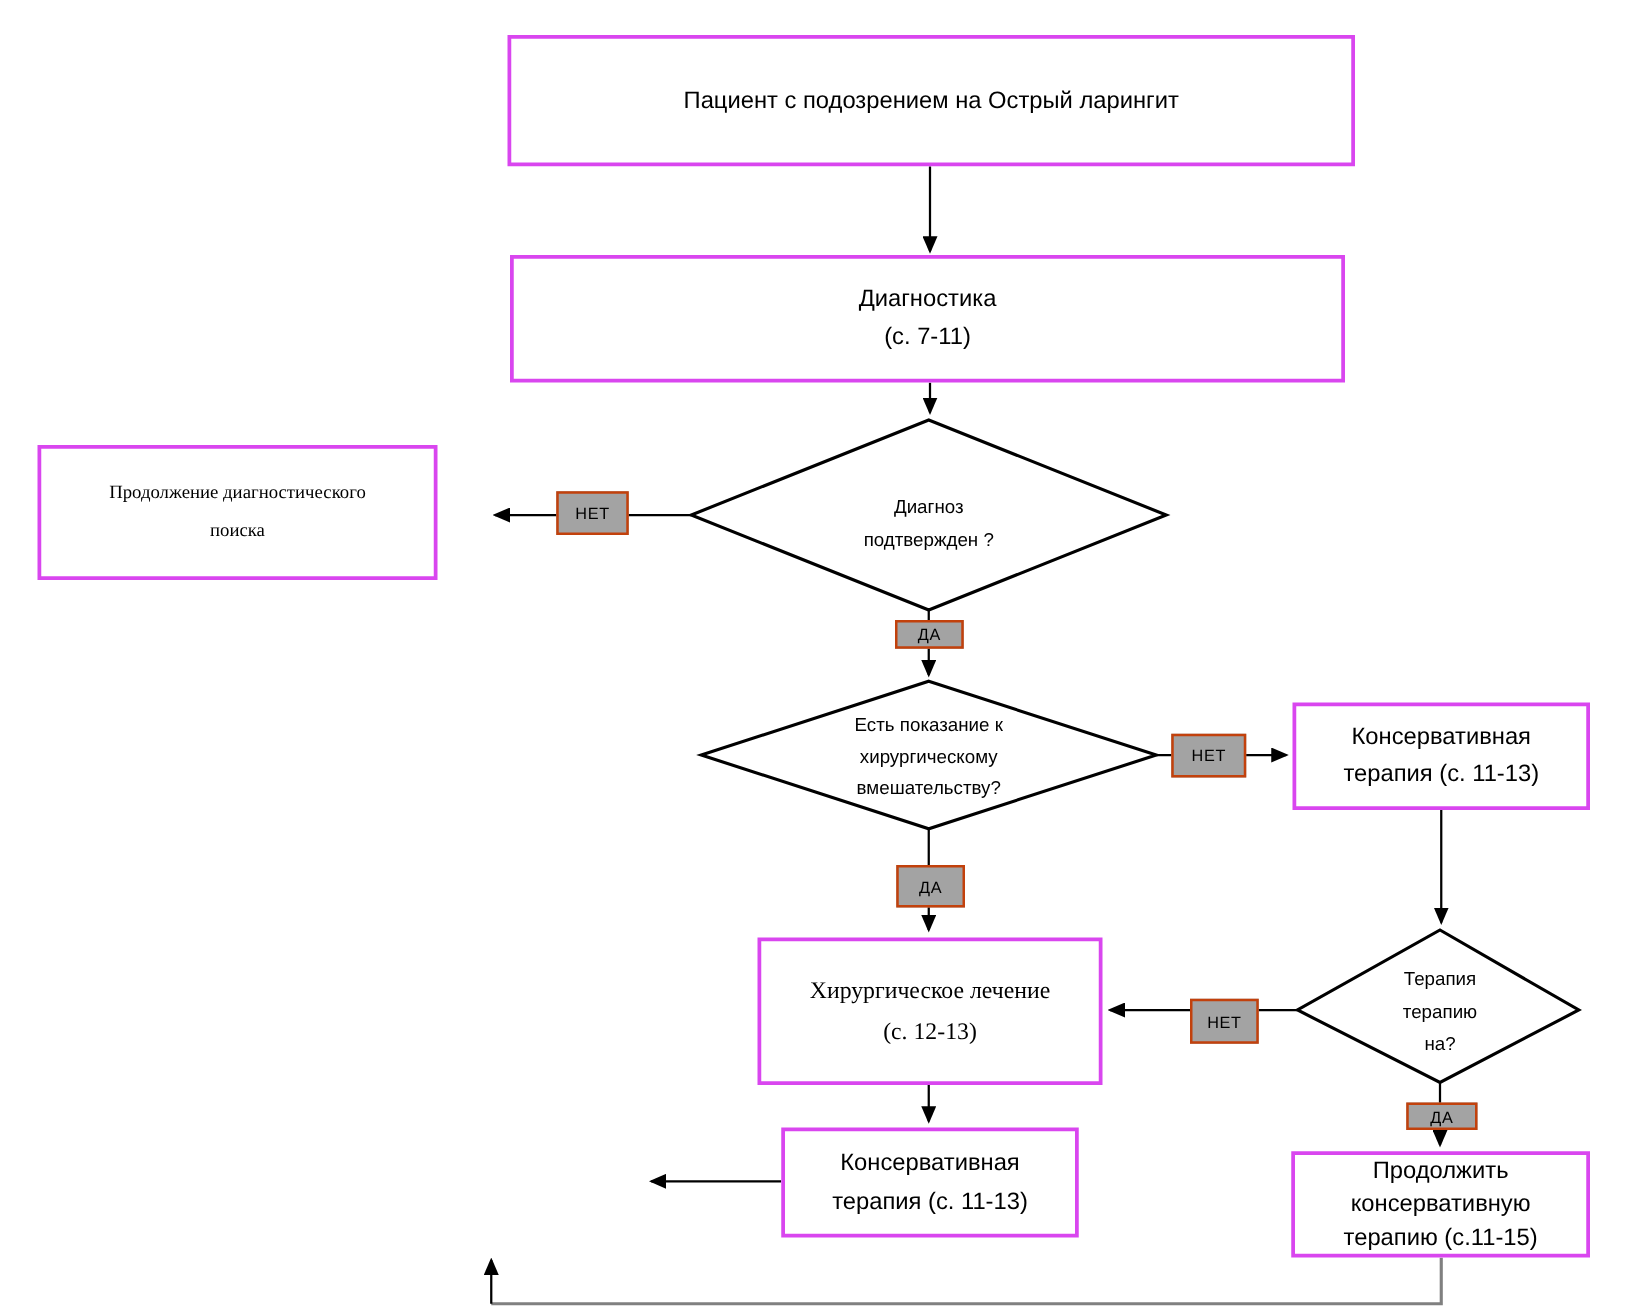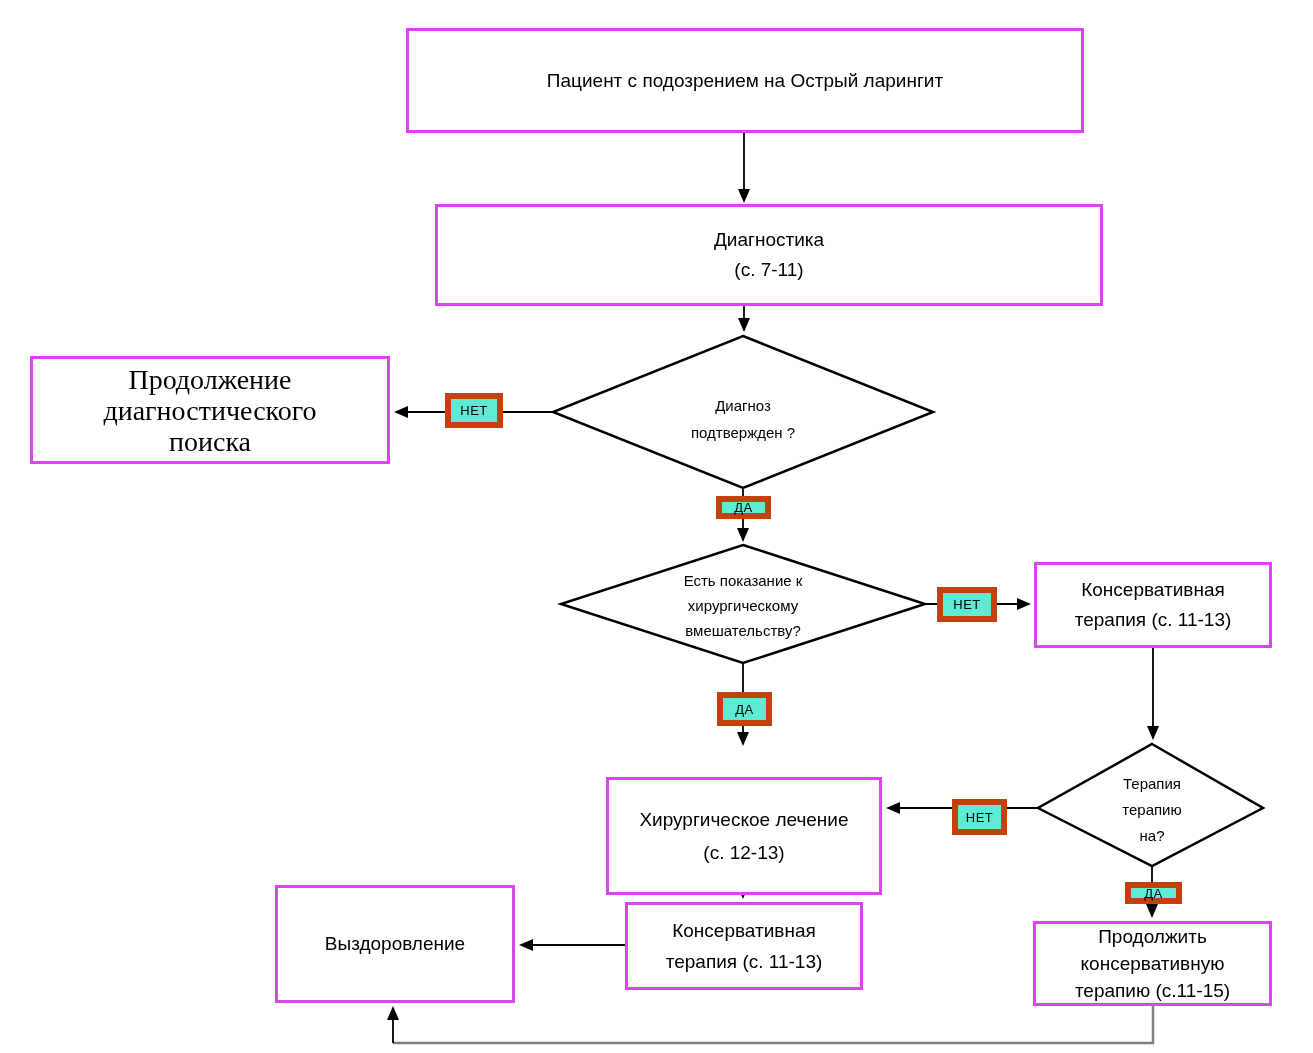--- a/index.html
+++ b/index.html
@@ -18,30 +18,30 @@
     display:flex;align-items:center;justify-content:center;
     text-align:center;white-space:pre-line;
     font-size:19px;line-height:30px;
   }
   .dlabel{
     position:absolute;z-index:2;text-align:center;white-space:pre-line;
     font-size:15px;
   }
   .elabel{
     position:absolute;z-index:3;box-sizing:border-box;
-    border:6px solid #c2410c;background:#5eead4;
+    border:2px solid #c2410c;background:#a3a3a3;
     display:flex;align-items:center;justify-content:center;
     font-size:13px;letter-spacing:0.5px;
   }
   #start{left:406px;top:28px;width:678px;height:105px;}
-  #diagnostics{left:408px;top:204px;width:668px;height:102px;margin-left:27px;}
-  #continue-search{left:30px;top:356px;width:360px;height:108px;
-      font-family:"Liberation Serif", serif;font-size:28px;line-height:31px;}
+  #diagnostics{left:408px;top:204px;width:668px;height:102px;}
+  #continue-search{left:30px;top:356px;width:320px;height:108px;
+      font-family:"Liberation Serif", serif;font-size:15px;line-height:31px;}
   #conservative-top{left:1034px;top:562px;width:238px;height:86px;}
-  #surgical{left:606px;top:777px;width:276px;height:118px;line-height:33px;}
+  #surgical{left:606px;top:750px;width:276px;height:118px;line-height:33px;font-family:Liberation Serif, serif;}
   #continue-conservative{left:1033px;top:921px;width:239px;height:85px;line-height:27px;}
   #conservative-bottom{left:625px;top:902px;width:238px;height:88px;line-height:31px;}
   #recovery{left:275px;top:885px;width:240px;height:118px;}
 
   #d1-label{left:593px;top:392px;width:300px;line-height:27px;}
   #d2-label{left:593px;top:568px;width:300px;line-height:25px;}
   #d3-label{left:1072px;top:771px;width:160px;line-height:26px;}
 
   #no1{left:445px;top:393px;width:58px;height:35px;}
   #yes1{left:716px;top:496px;width:55px;height:23px;}
@@ -95,21 +95,20 @@
   <div class="box" id="surgical">Хирургическое лечение
 (с. 12-13)</div>
 
   <div class="box" id="continue-conservative">Продолжить
 консервативную
 терапию (с.11-15)</div>
 
   <div class="box" id="conservative-bottom">Консервативная
 терапия (с. 11-13)</div>
 
-  <div class="box" id="recovery">Выздоровление</div>
 
   <div class="dlabel" id="d2-label">Есть показание к
 хирургическому
 вмешательству?</div>
 
   <div class="dlabel" id="d1-label">Диагноз
 подтвержден ?</div>
 
   <div class="dlabel" id="d3-label">Терапия
 терапию

